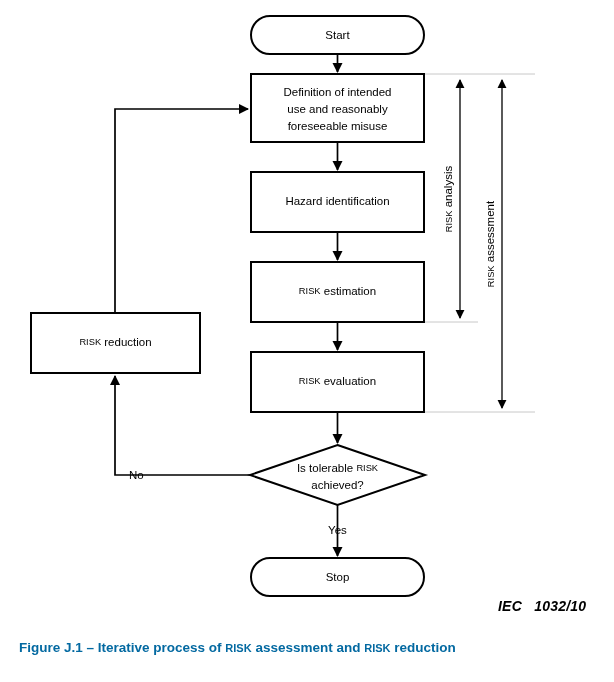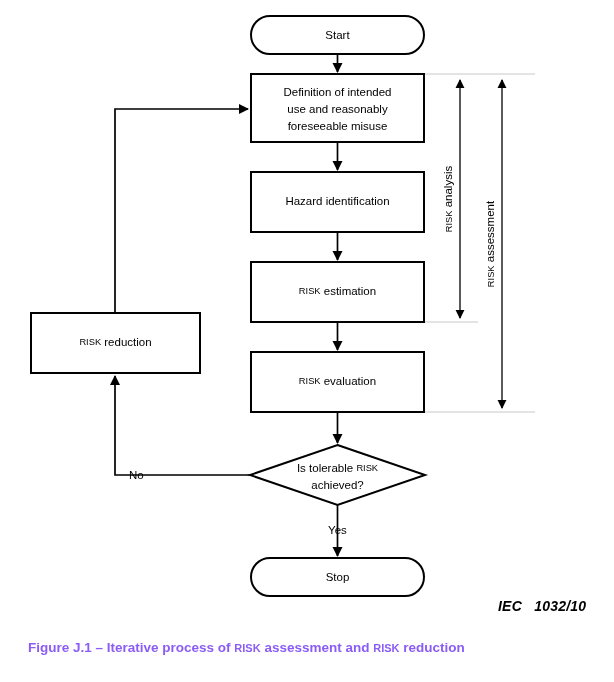--- a/index.html
+++ b/index.html
@@ -77,27 +77,27 @@
     top: 598px;
     font-family: "Liberation Sans", sans-serif;
     font-style: italic;
     font-weight: bold;
     font-size: 14px;
     letter-spacing: 0.2px;
     white-space: pre;
   }
   #figure-caption {
     position: absolute;
-    left: 28px;
+    left: 19px;
     top: 640px;
     width: 560px;
     font-family: "Liberation Sans", sans-serif;
     font-weight: bold;
     font-size: 13.5px;
-    color: #8b5cf6;
+    color: #0369a1;
     white-space: nowrap;
   }
   #figure-caption .smallcaps {
     font-size: 11px;
   }
 </style>
 </head>
 <body>
 
 <div id="figure-root">

